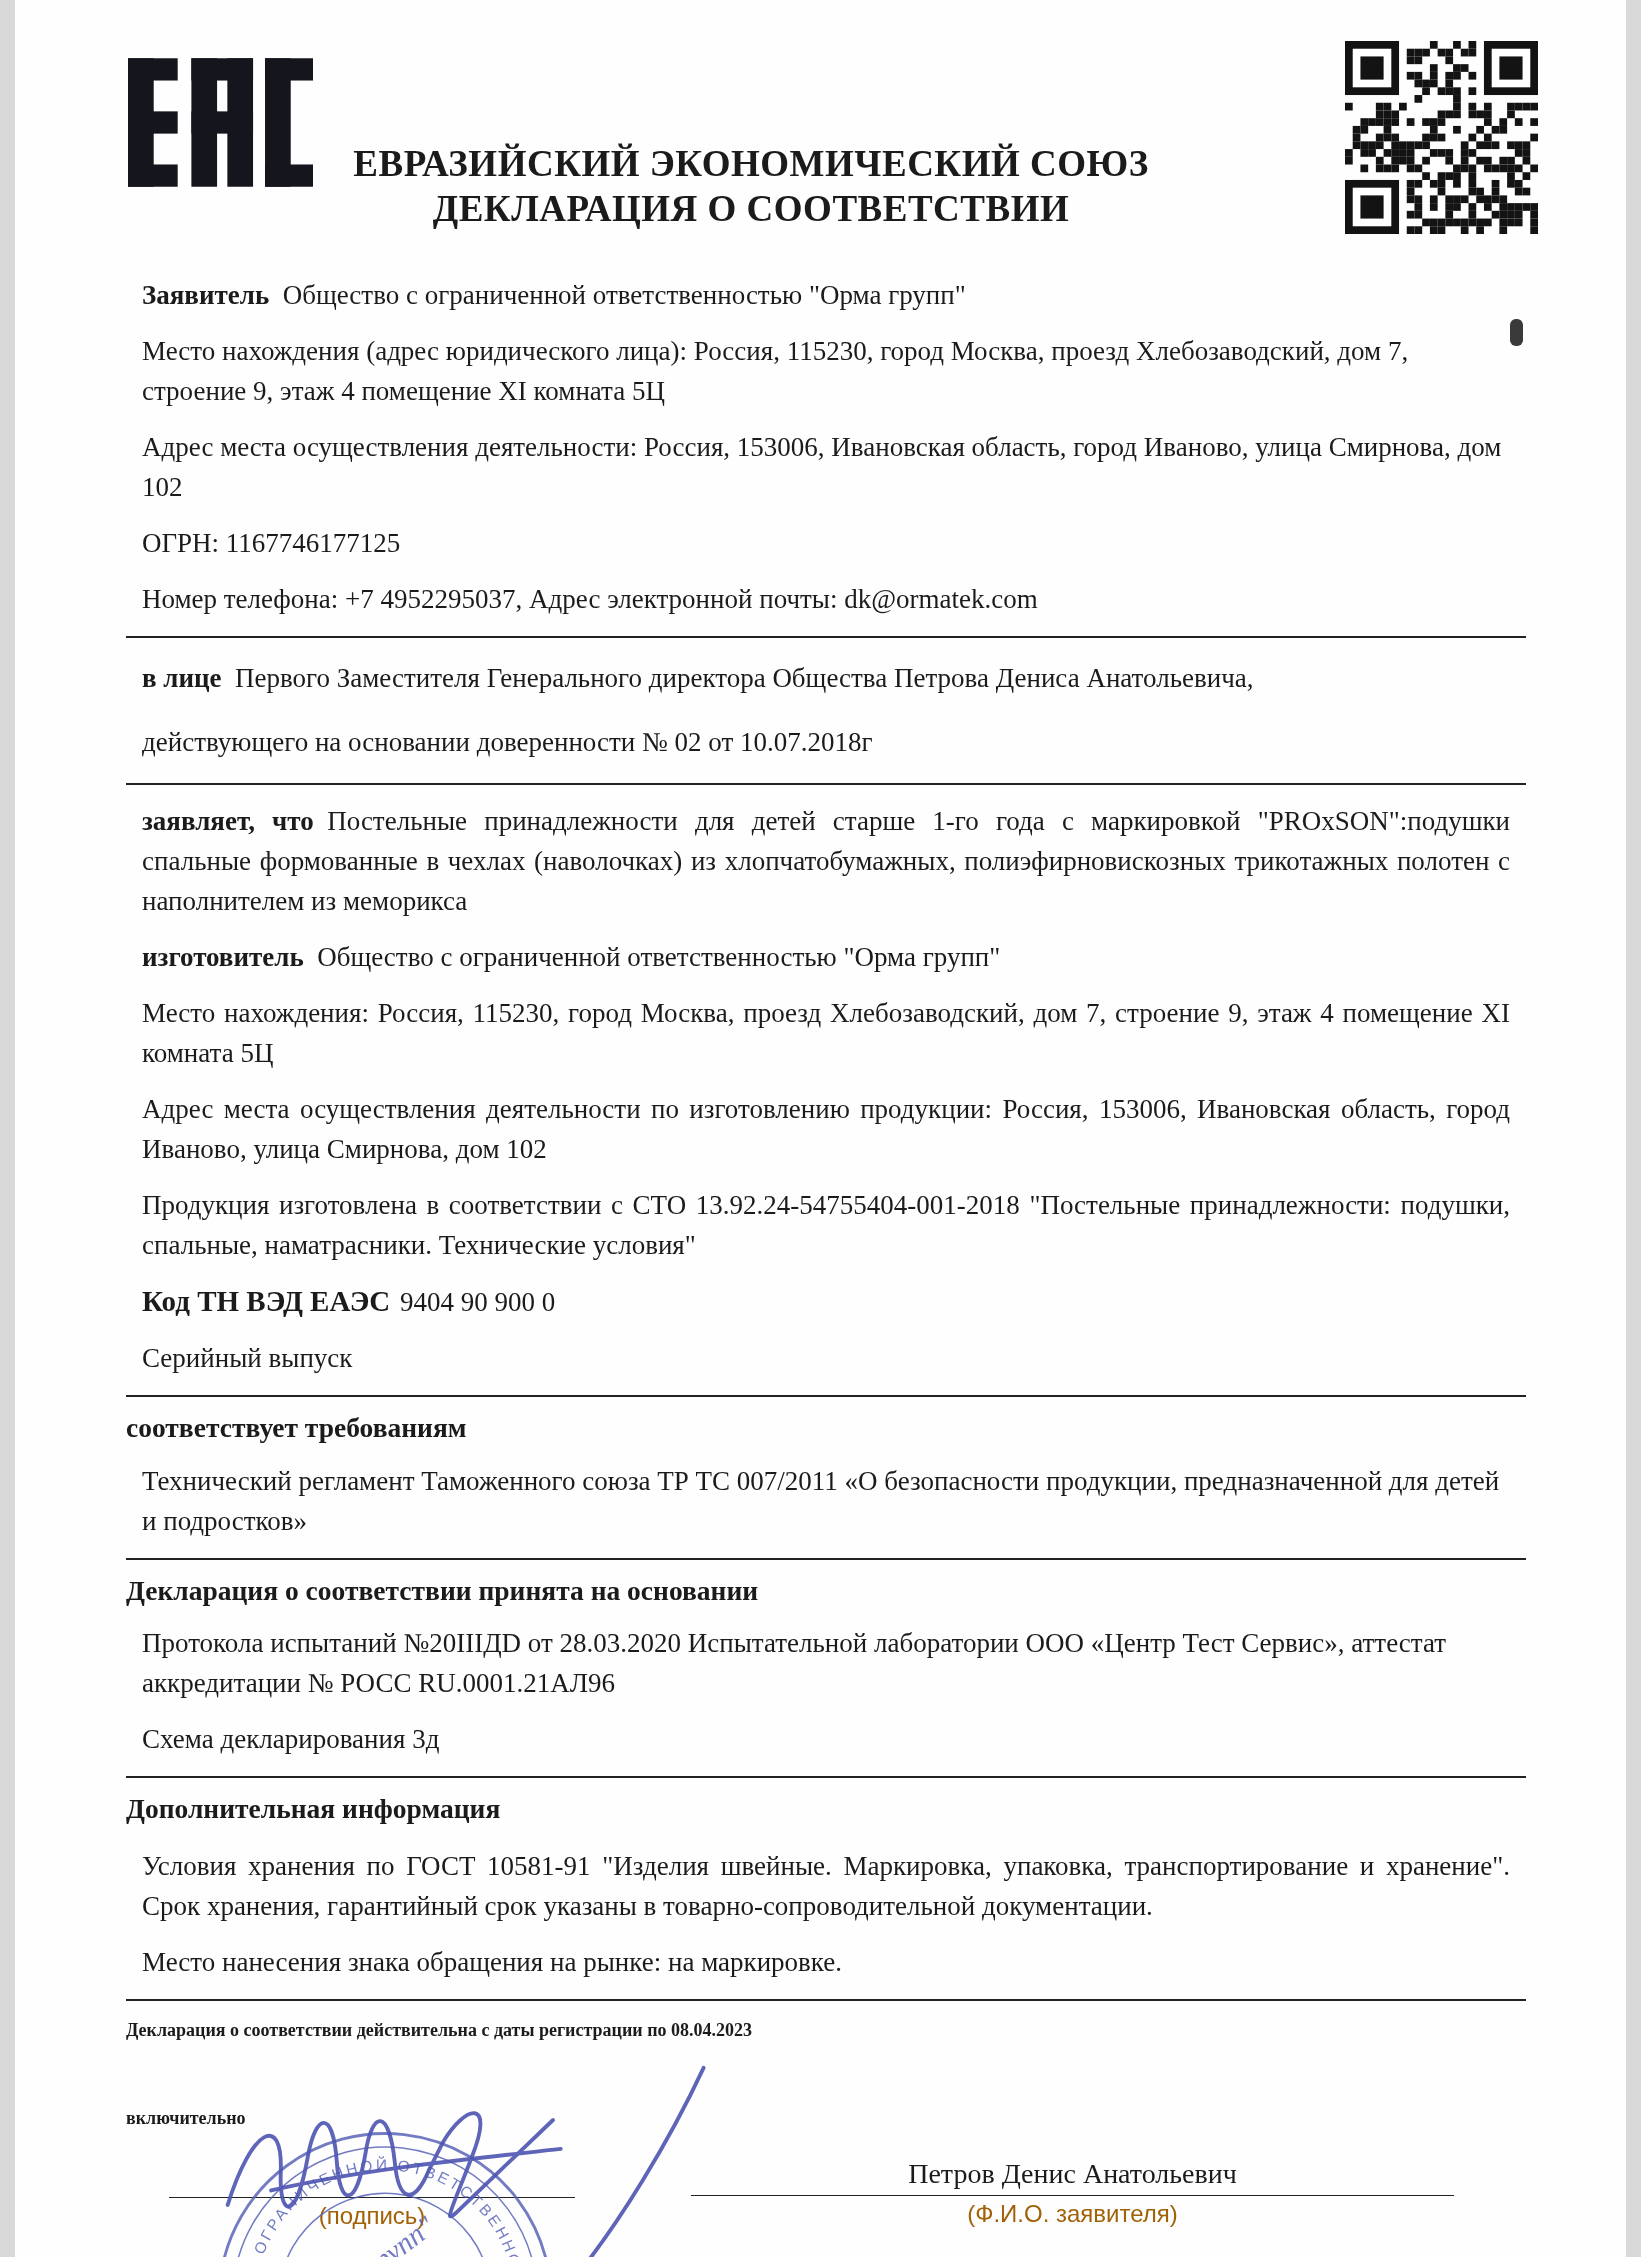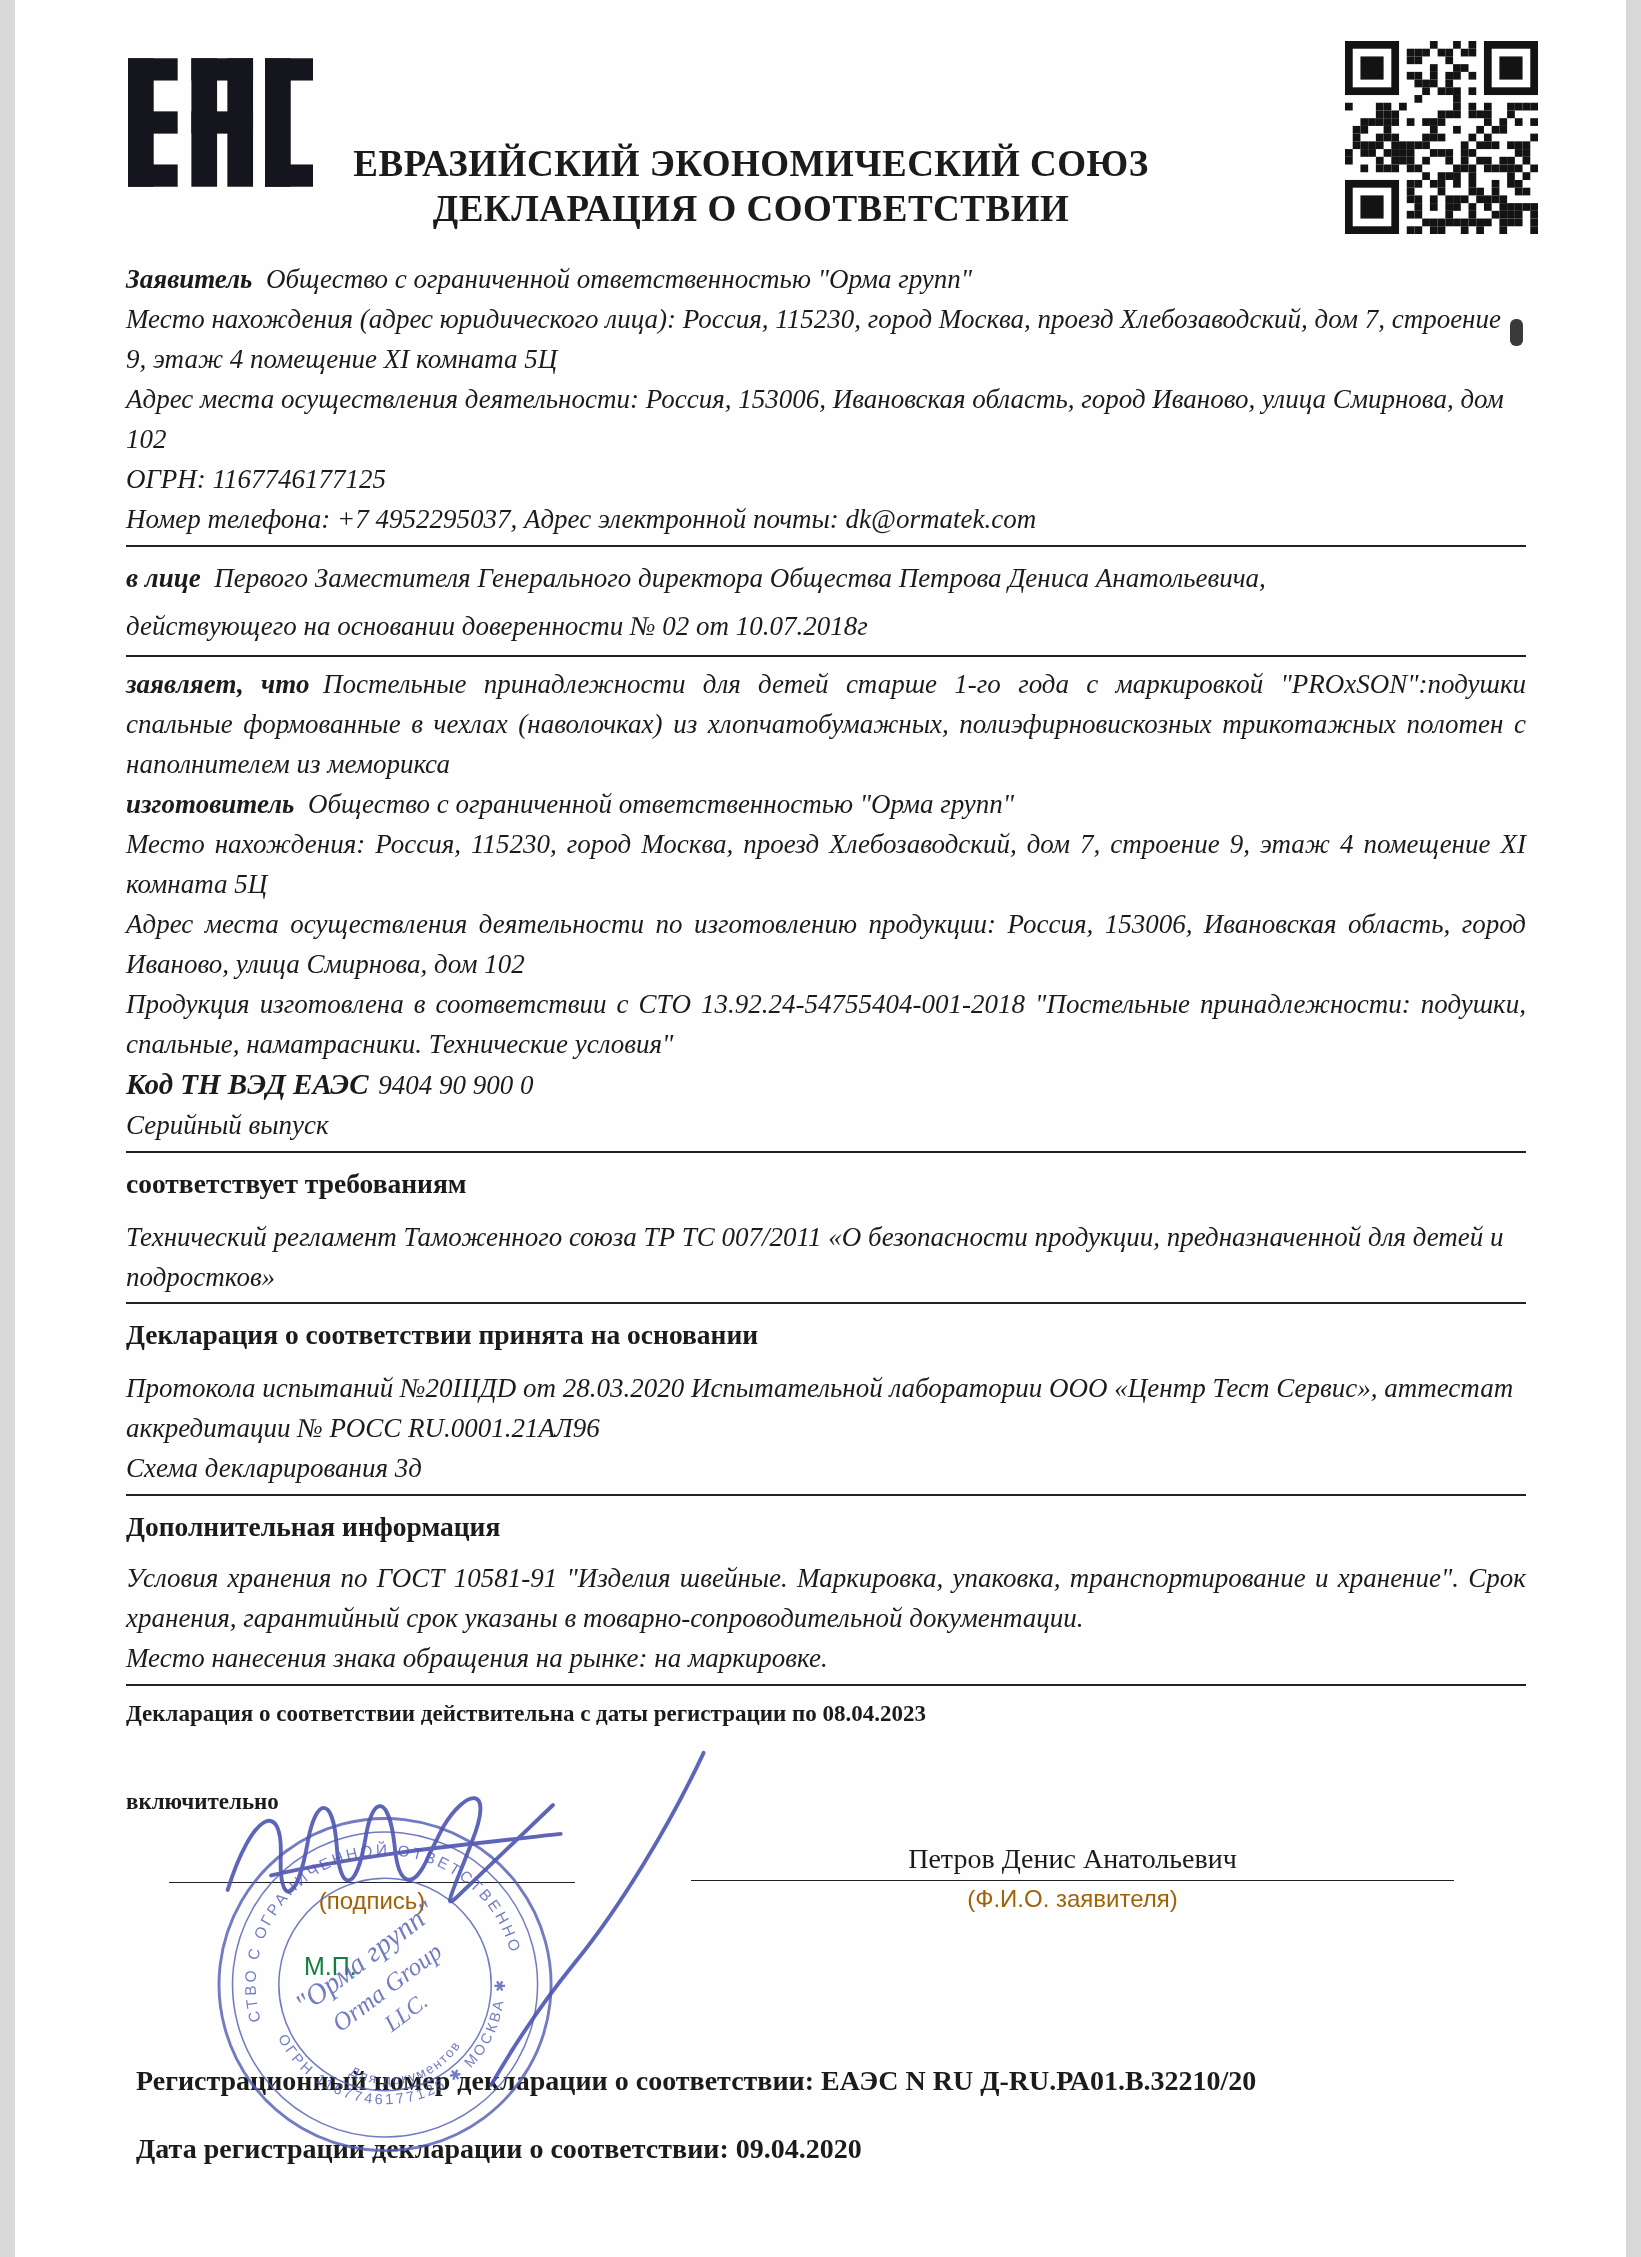--- a/index.html
+++ b/index.html
@@ -6,29 +6,29 @@
   .page{position:relative;width:1611px;height:2257px;background:#fefefe;margin:0 auto;
         font-family:"Liberation Serif",serif;color:#1b1b1b;overflow:hidden;}
   .content{position:absolute;left:111px;top:0;width:1400px;}
   
   .hdr{position:relative;height:259px;}
   .eac{position:absolute;left:1.9px;top:50px;}
   .qr{position:absolute;right:-11.6px;top:41px;width:193px;height:193px;}
   .title{position:absolute;left:0;right:0;top:141px;text-align:center;transform:translateX(-75px);
          font-weight:bold;font-size:37px;line-height:45px;letter-spacing:0.5px;white-space:nowrap;}
   
-  .p{font-size:27px;line-height:40px;margin:0;font-style:italic;}
+  .p{font-size:27px;line-height:40px;margin:16px;}
   .just{text-align:justify;}
   .lbl{font-weight:bold;padding-right:13.5px;}
   .rule{border-bottom:2.9px solid #222;height:1px;margin:4.8px 0 6.8px;}
   .vlice .p{line-height:48px;}
   .h{font-weight:bold;font-size:27.5px;line-height:42px;margin:10px 0;}
   .gap-top{margin-top:11.6px;}
   .tn-lbl{font-weight:bold;font-size:29px;padding-right:9.7px;}
-  .validity{font-weight:bold;font-size:23px;line-height:44px;}
+  .validity{font-weight:bold;font-size:18px;line-height:44px;}
   .jline{display:block;}
   .jline::after{content:"";display:inline-block;width:100%;}
   
   .sig-area{position:relative;height:208px;margin-top:13.5px;}
   .sig-left{position:absolute;left:43px;top:0;width:406px;}
   .sig-line{border-bottom:1.9px solid #222;height:44px;}
   .sig-cap{font-family:"Liberation Sans",sans-serif;font-size:24px;color:#a16207;text-align:center;margin-top:3.9px;}
   .mp{font-family:"Liberation Sans",sans-serif;font-size:25px;color:#15803d;margin:37px 0 0 135px;}
   .sig-right{position:absolute;left:565px;top:0;width:763px;text-align:center;}
   .fio{font-size:28px;line-height:42px;}

